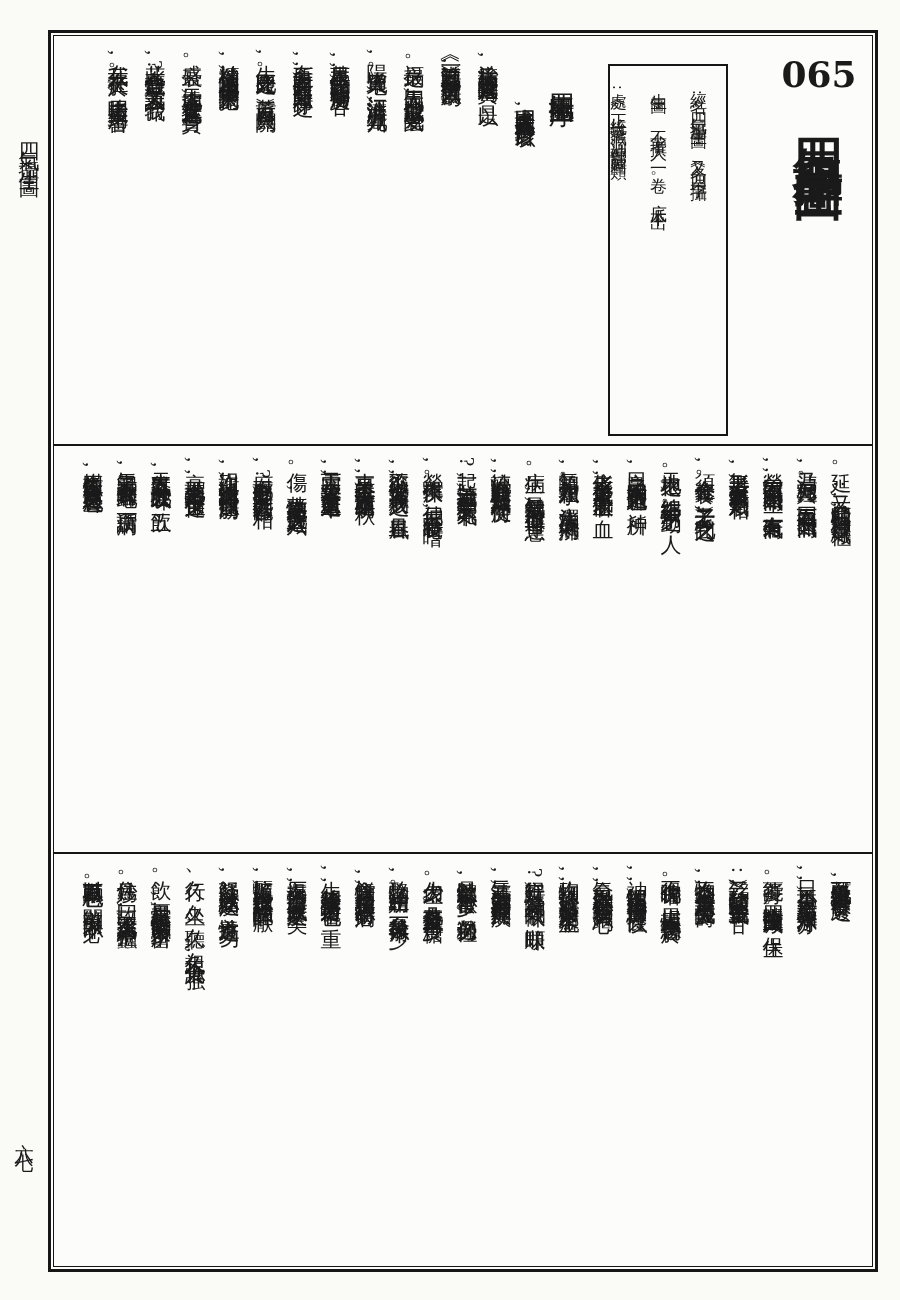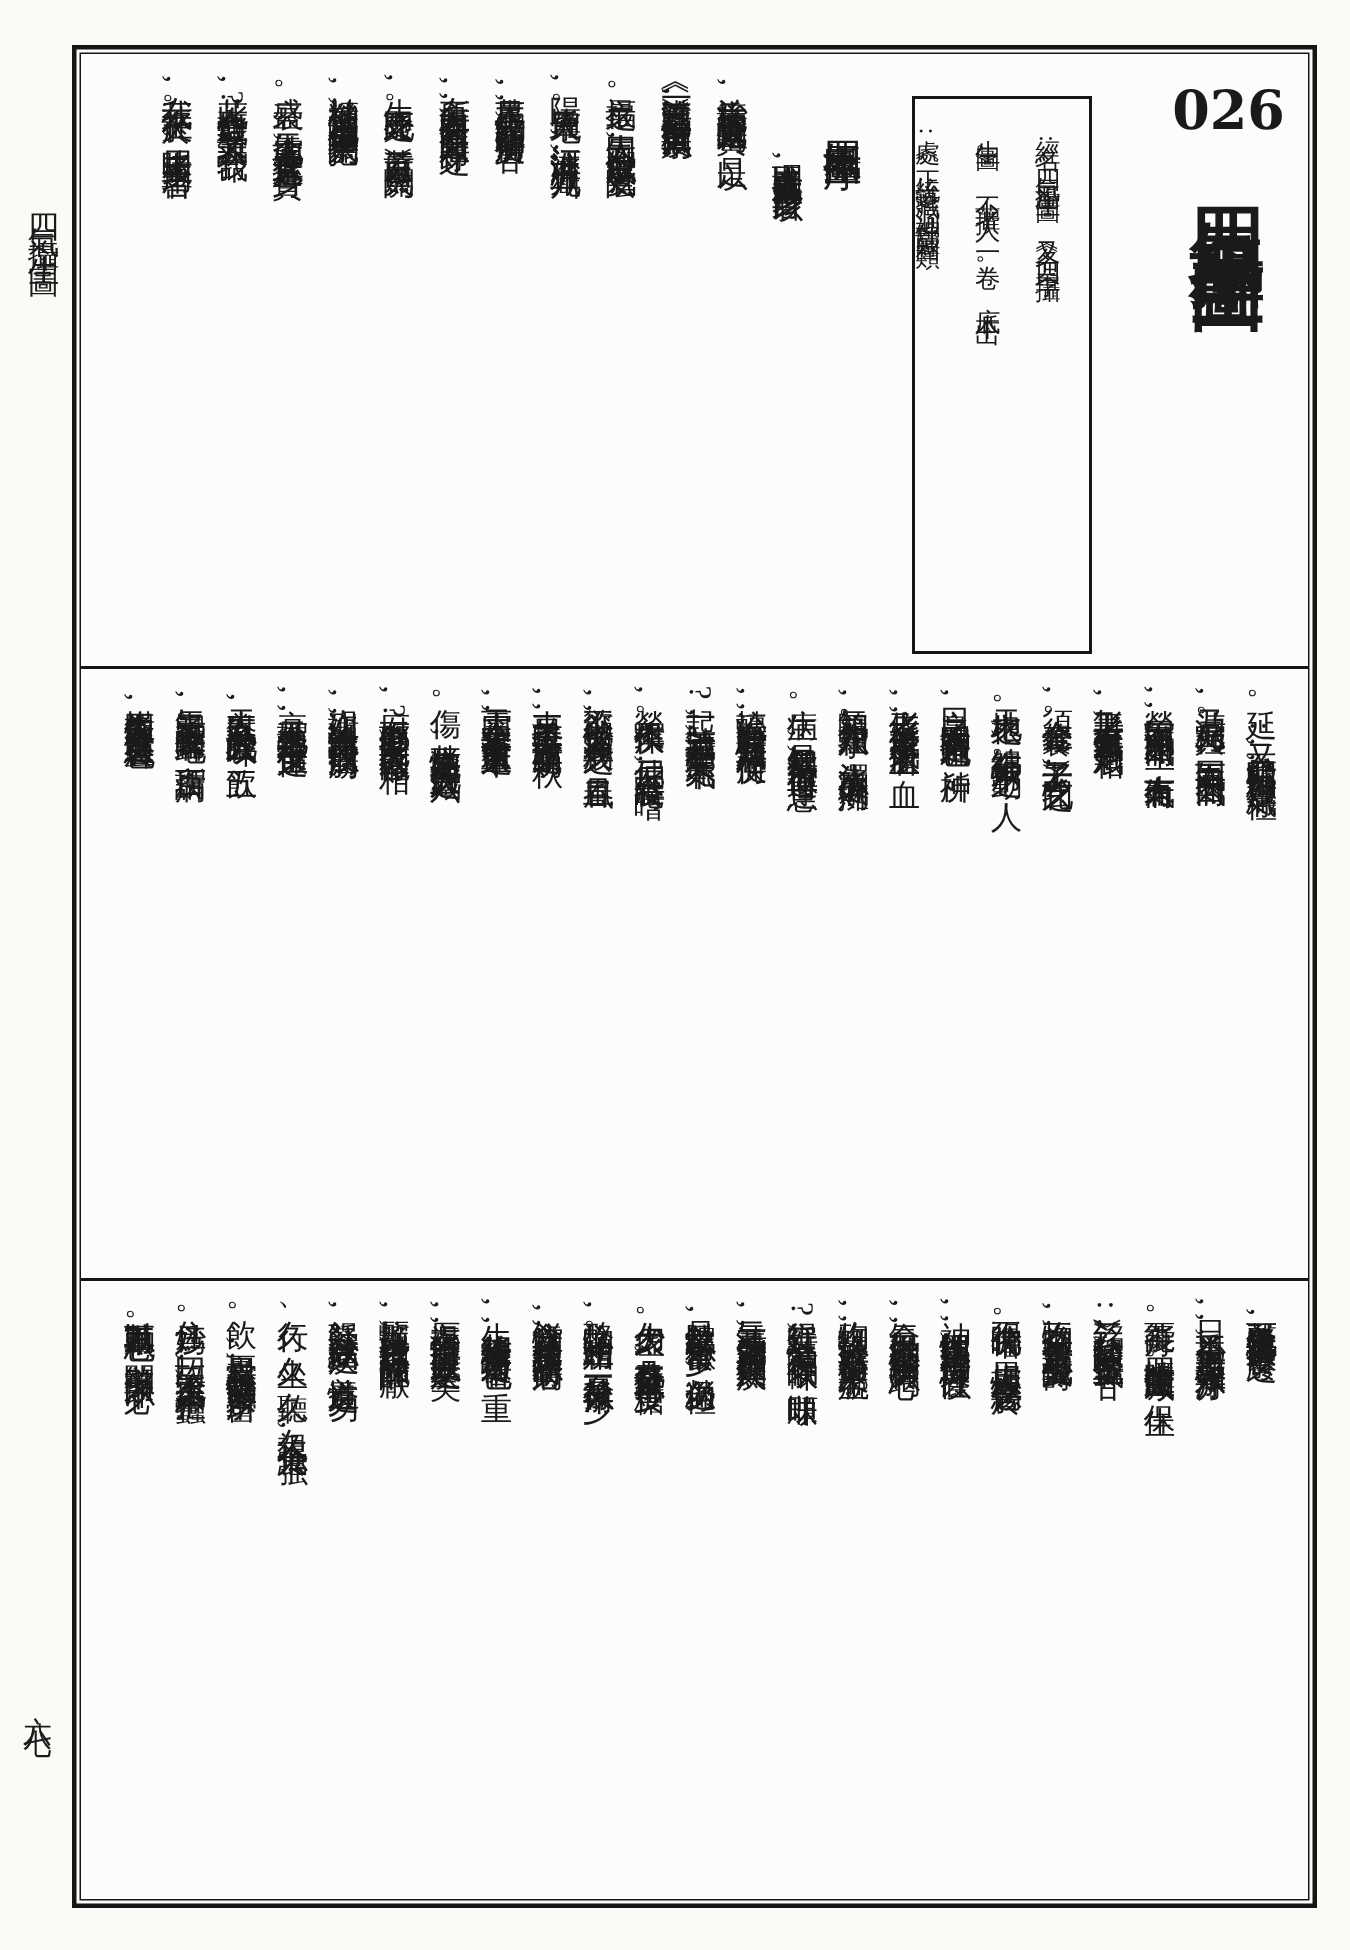--- a/index.html
+++ b/index.html
@@ -40,21 +40,21 @@
 <body>
 
 <div class="margin-title vtext">四氣攝生圖</div>
 <div class="folio-number vtext">六八七</div>
 
 <div class="frame">
   <div class="frame-inner">
 
     <section class="sec sec-top">
       <div class="title-block">
-        <div class="title-num">026</div>
+        <div class="title-num">065</div>
         <div class="title-chars">四氣攝生圖</div>
       </div>
 
       <div class="note-box">
         <div class="note-text vtext">
           <div class="col">經名:四氣攝生圖。又名《四季攝</div>
           <div class="col">生圖》。不著撰人。一卷。底本出</div>
           <div class="col">處:《正統道藏》洞神部靈圖類。</div>
         </div>
       </div>

